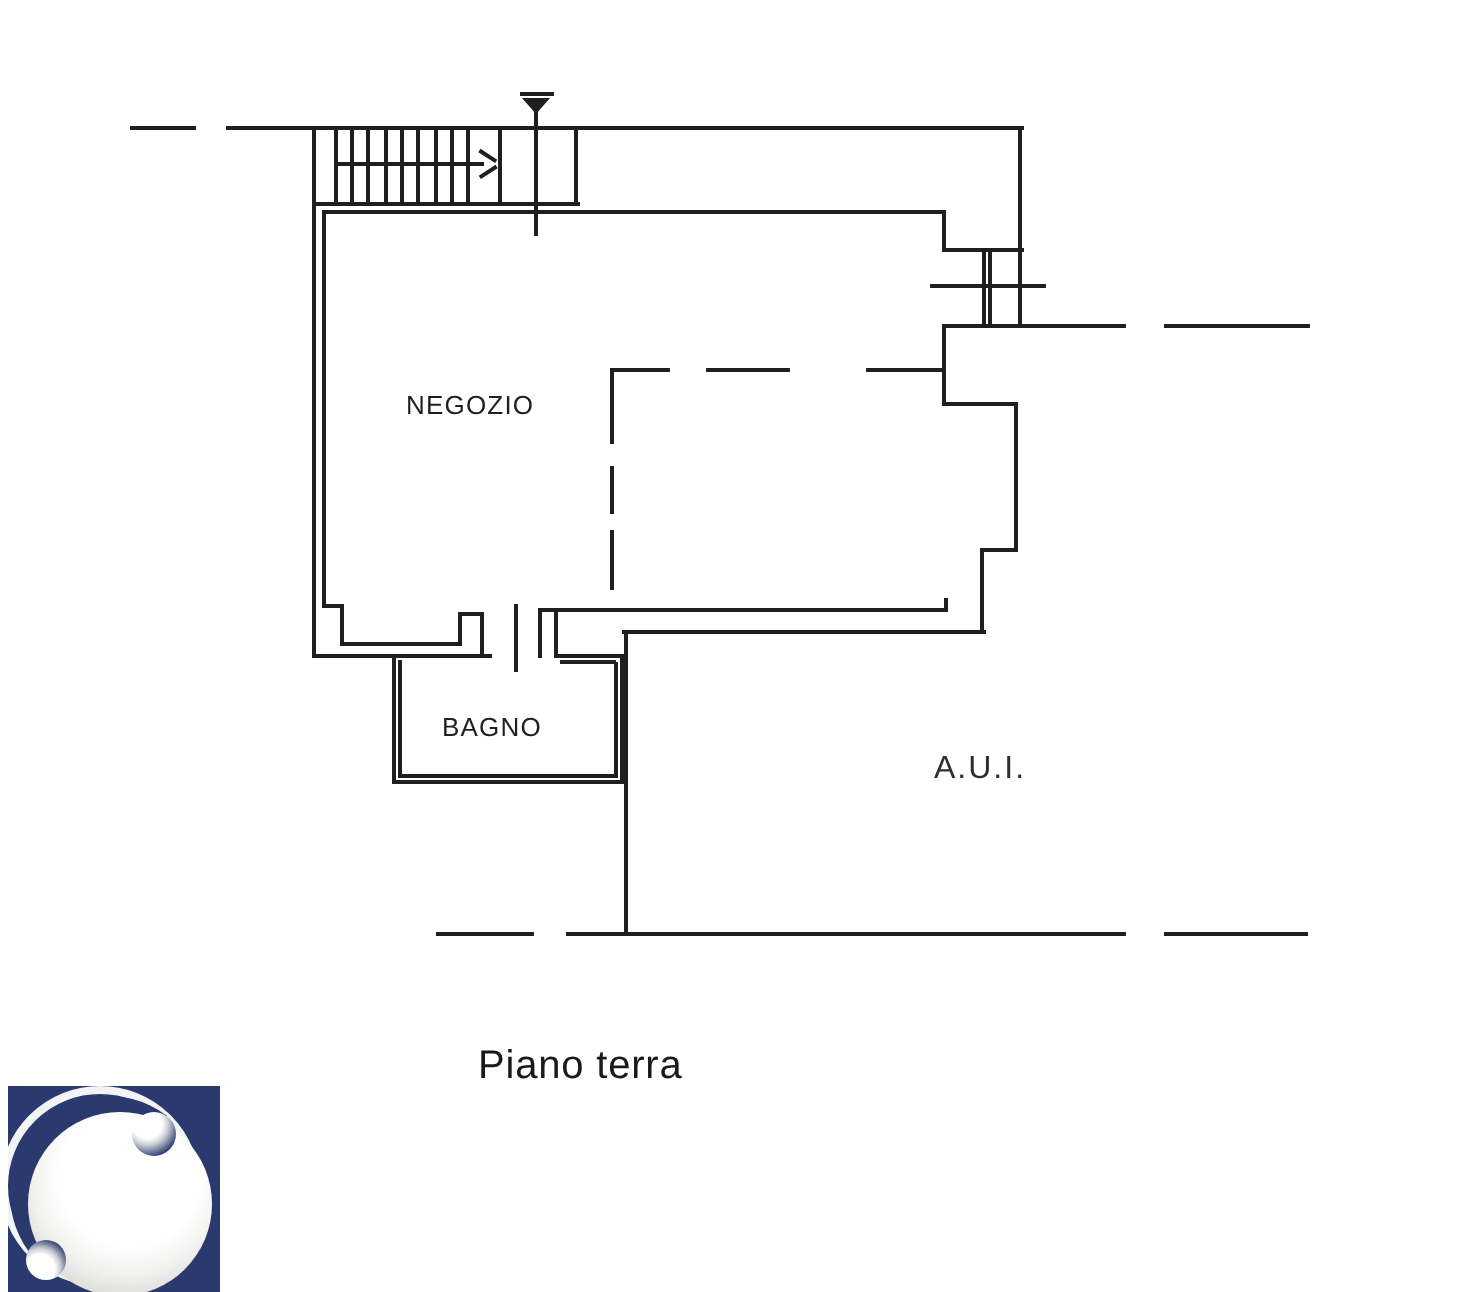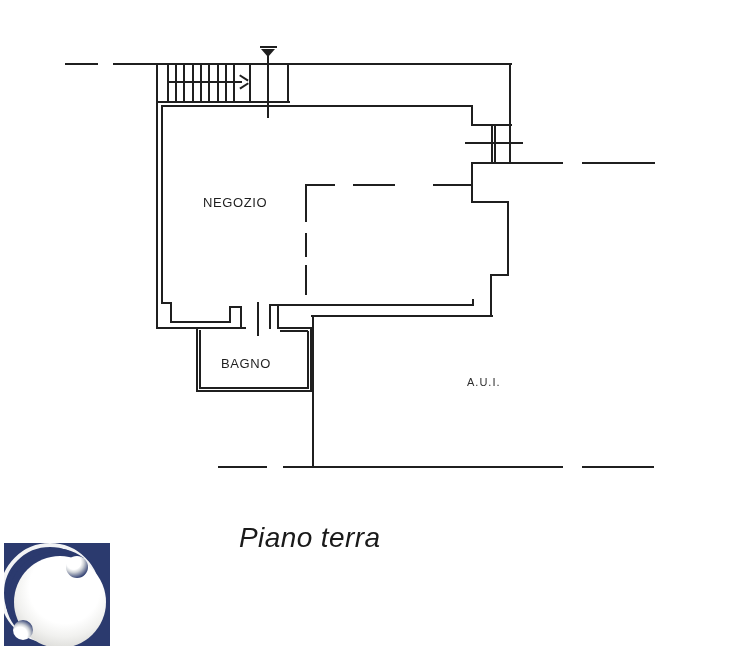--- a/index.html
+++ b/index.html
@@ -6,27 +6,27 @@
   #stage {
     position:relative; width:729px; height:646px; overflow:hidden;
     background:#ffffff; font-family:"Liberation Sans", sans-serif;
   }
   #plan { position:absolute; left:0; top:0; width:729px; height:646px; }
   .ln { position:absolute; background:#1f1f1f; }
   .room-label {
     position:absolute; color:#1f1f1f; font-size:13px; letter-spacing:0.6px;
     white-space:nowrap;
   }
-  #aui-label { font-size:11px; letter-spacing:1px; color:#2e2e2e; }
+  #aui-label { font-size:16px; letter-spacing:1px; color:#2e2e2e; }
   #negozio-label { left:203px; top:195px; }
   #bagno-label   { left:221px; top:356px; }
   #aui-label     { left:467px; top:376px; }
   #plan-title {
-    position:absolute; left:239px; top:522px; font-size:28px; color:#1a1a1a;
-    letter-spacing:0.4px; white-space:nowrap;font-style:italic;
+    position:absolute; left:239px; top:522px; font-size:20px; color:#1a1a1a;
+    letter-spacing:0.4px; white-space:nowrap;
   }
   
   .arrow-seg { position:absolute; background:#1f1f1f; height:1.6px; width:10px; }
   #arrow-head-a { left:239px; top:77px;  transform:rotate(33deg); }
   #arrow-head-b { left:239px; top:85px;  transform:rotate(-33deg); }
   
   #vent-bar { position:absolute; left:260px; top:46px; width:17px; height:1.6px; background:#1f1f1f; }
   #vent-triangle {
     position:absolute; left:261px; top:49px; width:0; height:0;
     border-left:7px solid transparent; border-right:7px solid transparent;

